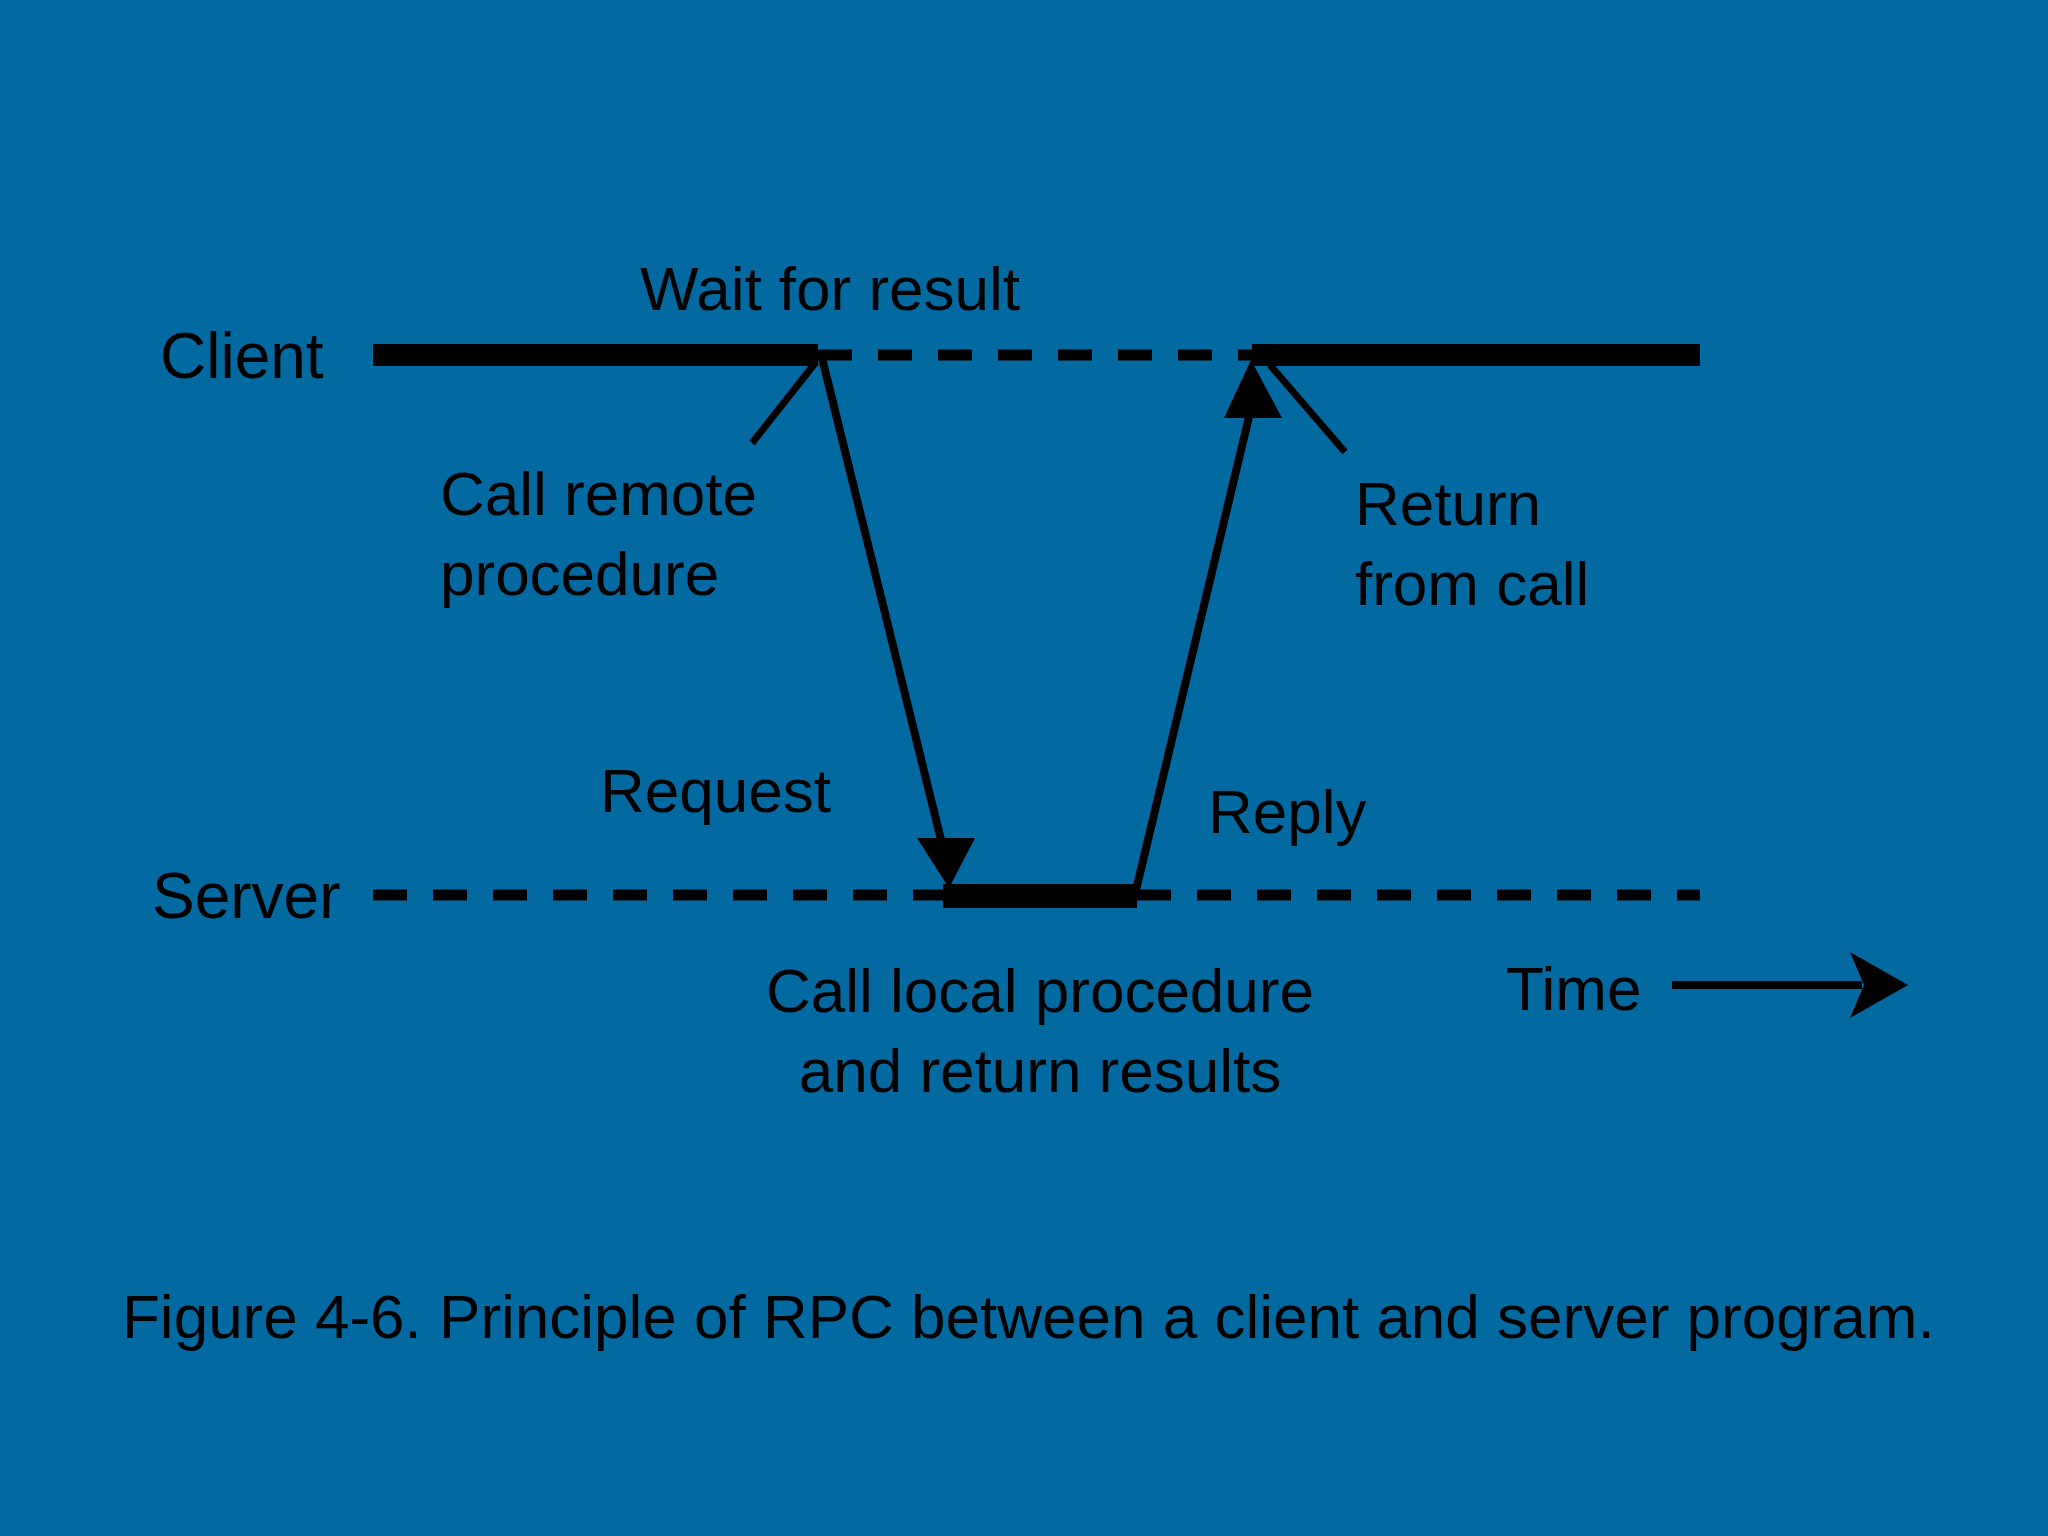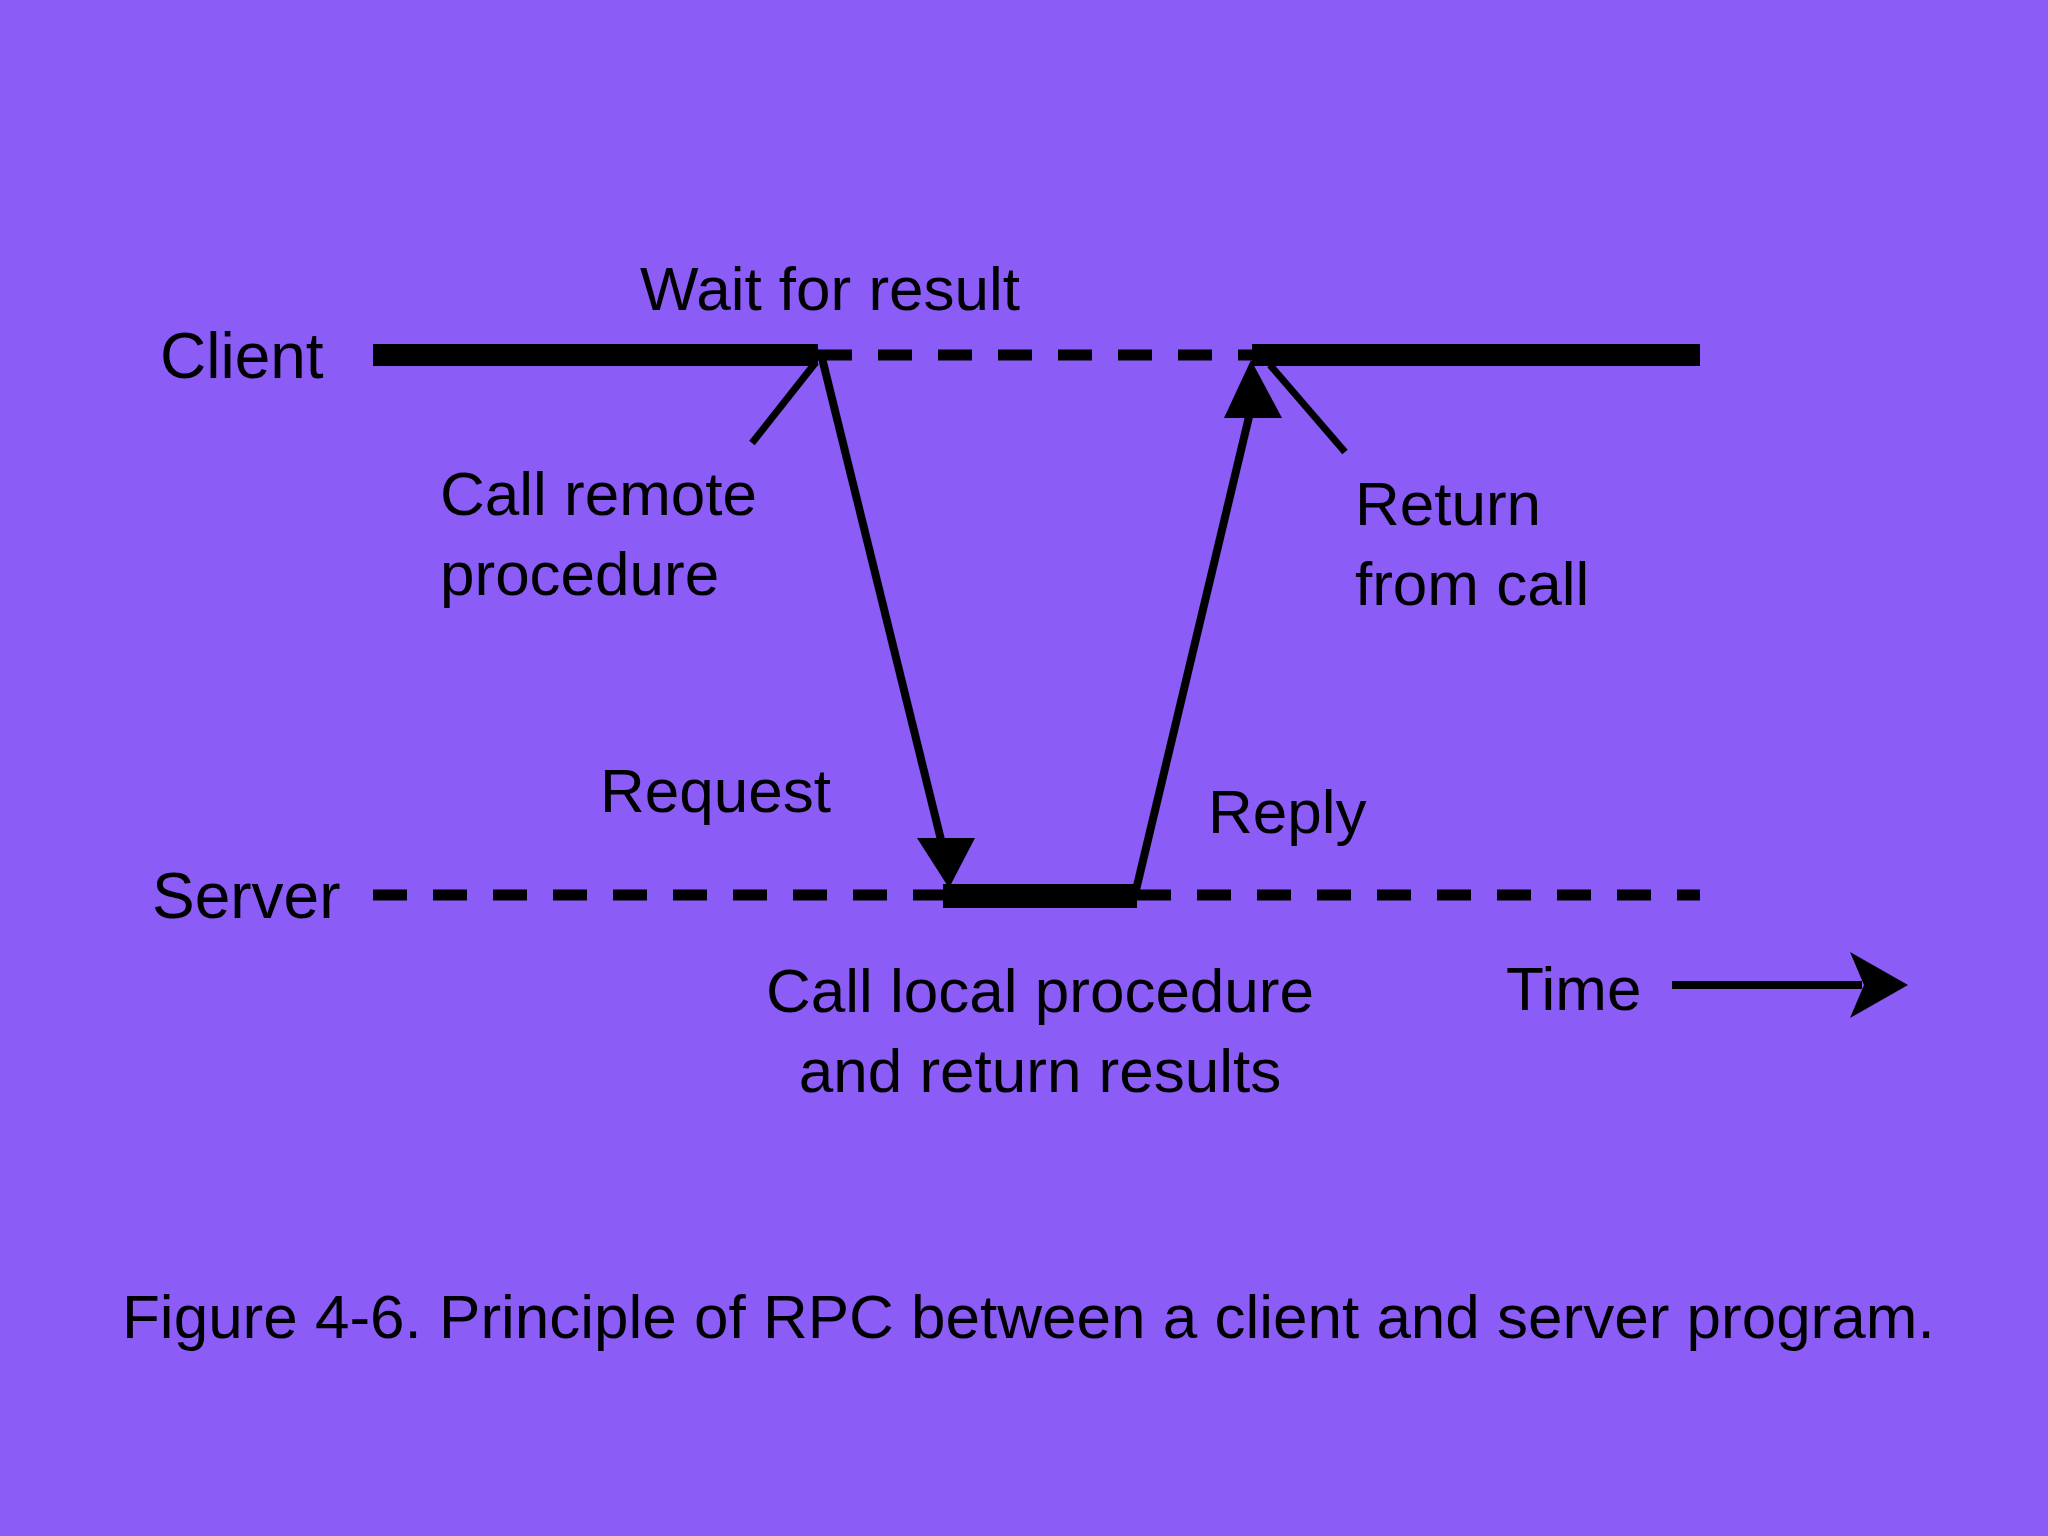--- a/index.html
+++ b/index.html
@@ -11,21 +11,21 @@
     width: 2048px;
     height: 1536px;
     overflow: hidden;
     font-family: "Liberation Sans", sans-serif;
     color: #000000;
   }
   #figure-root {
     position: relative;
     width: 2048px;
     height: 1536px;
-    background: #8b5cf6;
+    background: #0369a1;
   }
   #rpc-svg {
     position: absolute;
     left: 0;
     top: 0;
     width: 2048px;
     height: 1536px;
     display: block;
   }
   .diagram-text {

